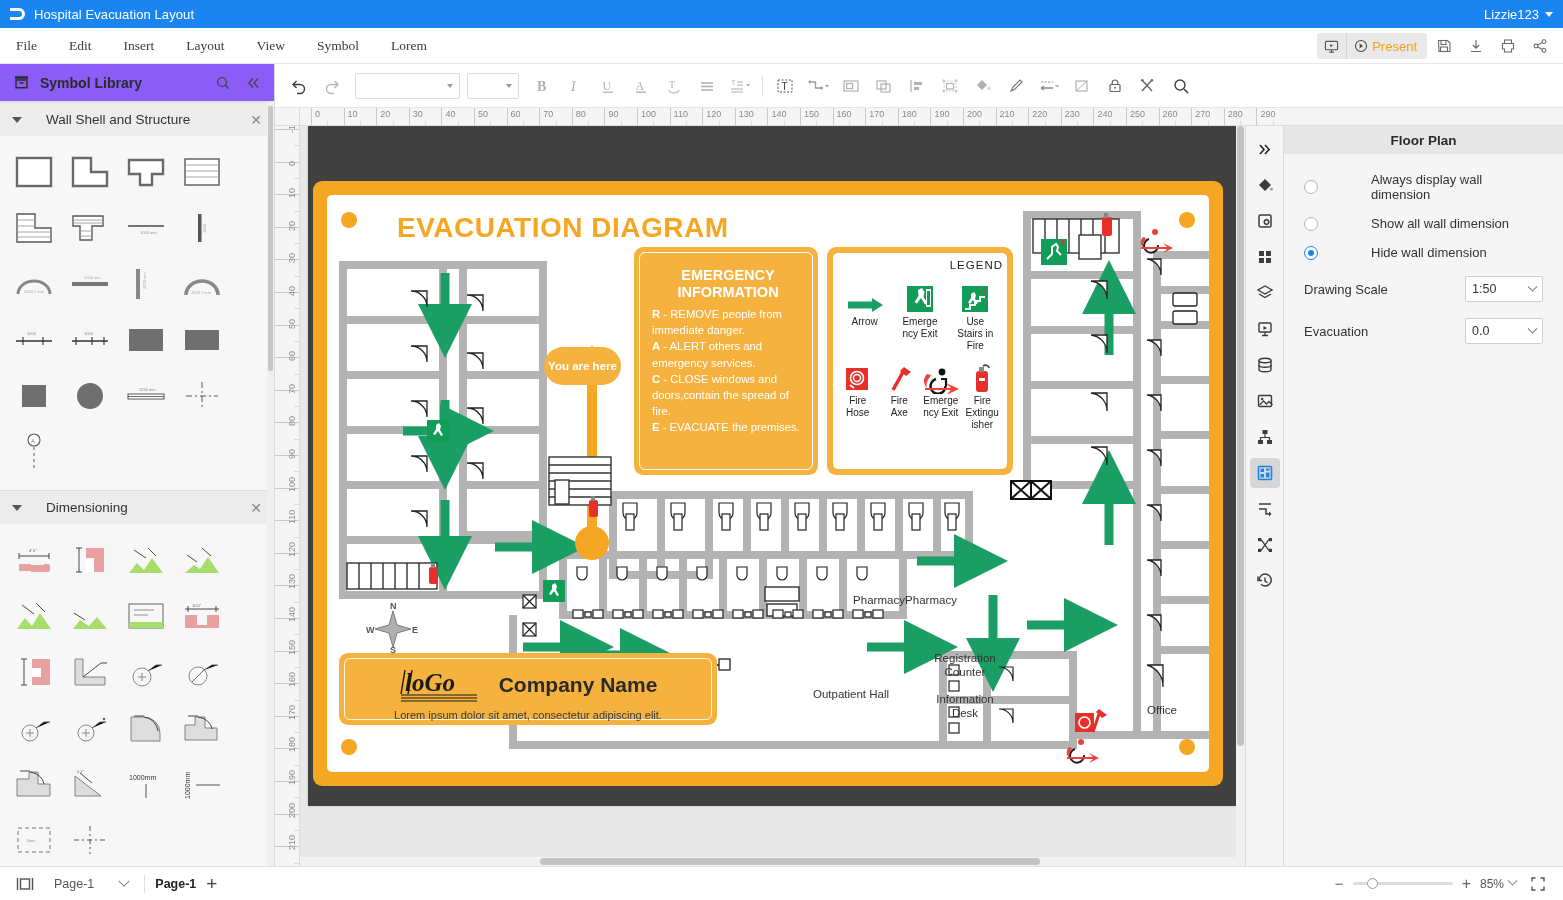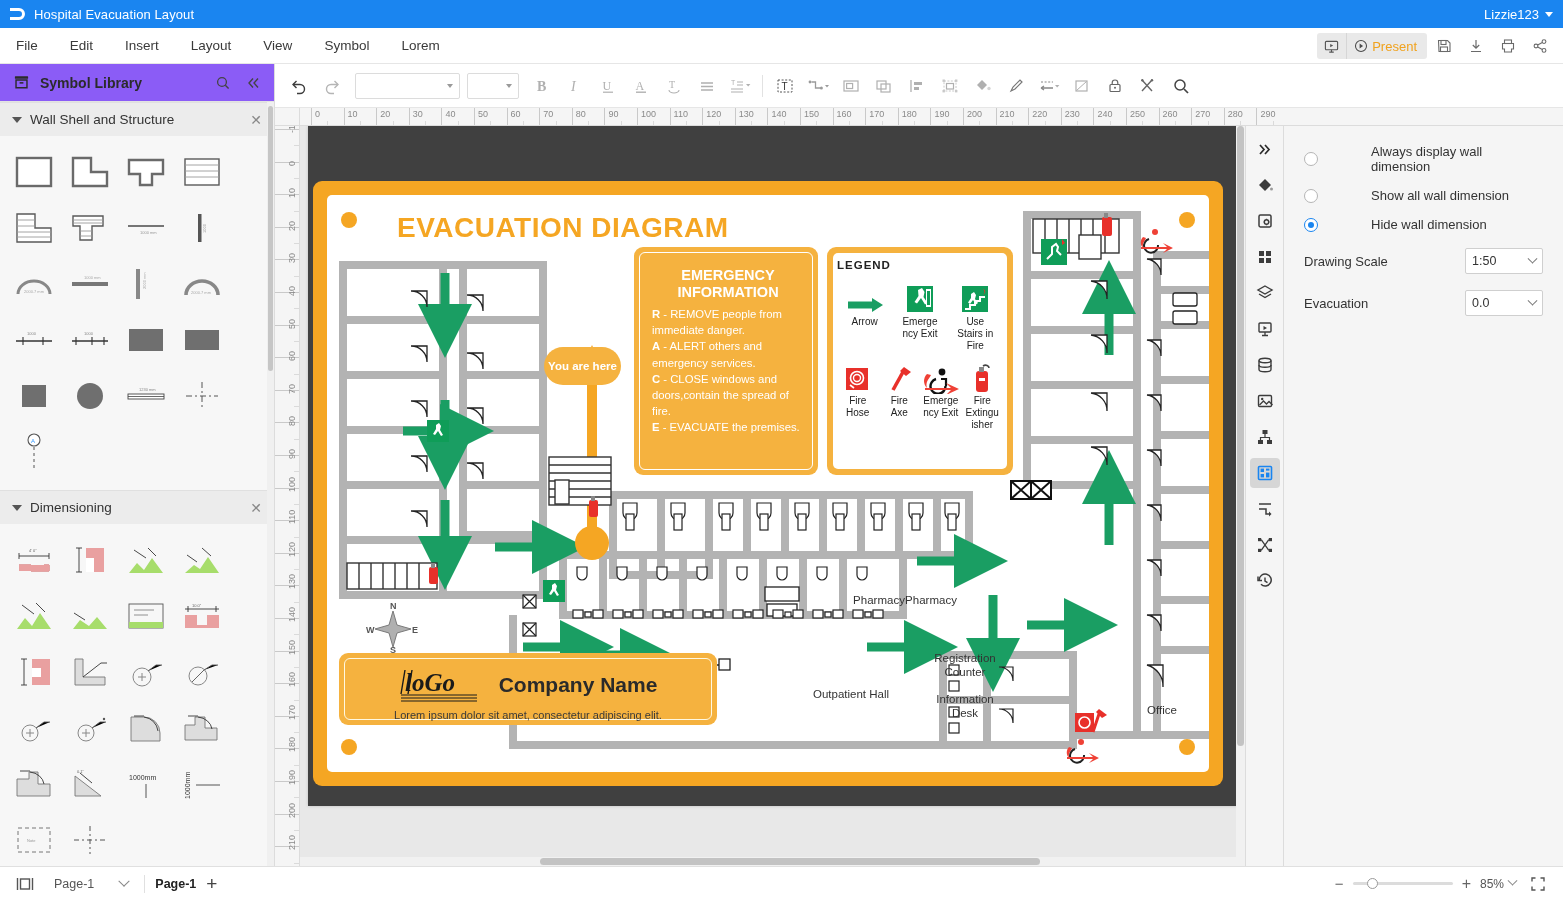--- a/index.html
+++ b/index.html
@@ -21,39 +21,39 @@
   .tb-title { font-size:13px; letter-spacing:.1px; }
   .tb-spacer { flex:1; }
   .tb-user { font-size:13px; margin-right:10px; display:flex; align-items:center; gap:6px; cursor:pointer; }
   .caret-dn { width:0;height:0;border-left:4px solid transparent;border-right:4px solid transparent;border-top:5px solid #fff; }
 
   
   .menubar {
     height:36px; background:#fff; display:flex; align-items:center;
     border-bottom:1px solid #e6e6e6; flex:0 0 36px; position:relative;
   }
-  .menu-item { padding:0 16px; font-size:13.5px; color:#3a3a3a; line-height:36px; cursor:pointer; }
+  .menu-item { padding:0 16px; font-size:13.5px; color:#3a3a3a; line-height:36px; cursor:pointer;font-family:Liberation Serif, serif; }
   .menu-right { position:absolute; right:8px; top:0; height:36px; display:flex; align-items:center; gap:2px; }
   .present-group { display:flex; align-items:center; background:#e9e9e9; border-radius:3px; height:26px; overflow:hidden; }
   .present-ic { width:30px; height:26px; display:flex; align-items:center; justify-content:center; cursor:pointer; border-right:1px solid #d6d6d6;}
   .present-btn { display:flex; align-items:center; gap:4px; padding:0 10px 0 7px; height:26px; color:#f0a21e; font-size:13px; cursor:pointer; }
   .mr-ic { width:30px;height:26px;display:flex;align-items:center;justify-content:center;cursor:pointer;border-radius:3px; }
 
   
   .mainrow { flex:1; display:flex; min-height:0; }
 
   
   .sidebar { width:275px; flex:0 0 275px; background:#fafafa; border-right:1px solid #dcdcdc; display:flex; flex-direction:column; min-height:0; }
   .sb-head { height:38px; display:flex; align-items:center; gap:8px; padding:0 10px; border-bottom:1px solid #e3e3e3; background:#8b5cf6; flex:0 0 38px;}
   .sb-head-title { font-size:14px; font-weight:bold; color:#2b2b2b; flex:1; }
   .sb-ic { width:22px;height:22px;display:flex;align-items:center;justify-content:center;cursor:pointer;color:#444; }
   .sb-scroll { flex:1; overflow:hidden; position:relative; }
   .sb-track { position:absolute; right:0; top:0; width:7px; height:100%; background:#f0f0f0; }
   .sb-thumb { position:absolute; right:1px; top:4px; width:5px; height:265px; background:#c6c6c6; border-radius:3px; }
-  .grp-head { height:34px; background:#ececec; display:flex; align-items:center; padding:0 12px; gap:8px; border-top:1px solid #e0e0e0; }
+  .grp-head { height:34px; background:#ececec; display:flex; align-items:center; padding:0 12px; gap:24px; border-top:1px solid #e0e0e0; }
   .grp-caret { width:0;height:0;border-left:5px solid transparent;border-right:5px solid transparent;border-top:6px solid #555; }
   .grp-title { flex:1; font-size:13.5px; color:#333; }
   .grp-x { color:#888; font-size:14px; cursor:pointer; }
   .grp-body { padding:8px 6px 10px 6px; background:#f7f7f7; display:flex; flex-wrap:wrap; }
   .cell { width:48px; height:48px; margin:4px 4px; display:flex; align-items:center; justify-content:center; cursor:pointer; }
   .cell svg { display:block; }
 
   
   .canvaswrap { flex:1; display:flex; flex-direction:column; min-width:0; }
   .toolbar { height:44px; flex:0 0 44px; background:#fff; border-bottom:1px solid #e6e6e6; display:flex; align-items:center; padding:0 8px; gap:1px; }
@@ -90,21 +90,21 @@
   .poster-title { position:absolute; left:70px; top:17px; font-size:28px; font-weight:bold; color:#f5a623; letter-spacing:.5px; }
 
   .info-box { position:absolute; left:307px; top:52px; width:184px; height:228px; background:#f5b23f; border-radius:9px; }
   .info-in { position:absolute; inset:5px; border:1.5px solid #fff; border-radius:6px; padding:14px 8px 0 12px; }
   .info-h { text-align:center; color:#fff; font-weight:bold; font-size:14.5px; line-height:17px; margin-bottom:5px; }
   .info-l { font-size:11.3px; color:#fff; line-height:16.2px; }
   .info-l b { font-weight:bold; }
 
   .legend-box { position:absolute; left:500px; top:52px; width:186px; height:228px; background:#f5b23f; border-radius:9px; }
   .legend-in { position:absolute; inset:6px; background:#fff; border-radius:5px; padding:6px 4px; }
-  .legend-title { text-align:left; font-size:11.5px; font-weight:bold; letter-spacing:1px; color:#222; margin-bottom:4px; }
+  .legend-title { text-align:right; font-size:11.5px; font-weight:normal; letter-spacing:1px; color:#222; margin-bottom:4px; }
   .legend-grid { display:flex; flex-wrap:wrap; }
   .lg-cell { width:25%; display:flex; flex-direction:column; align-items:center; }
   .lg-cell .ic { height:40px; display:flex; align-items:flex-end; justify-content:center; }
   .lg-cell .lb { font-size:10px; text-align:center; line-height:12px; color:#222; margin-top:1px; }
   .lg-row2 { margin-top:2px; }
 
   .banner { position:absolute; left:12px; top:458px; width:378px; height:72px; background:#f5b23f; border-radius:9px; }
   .banner-in { position:absolute; inset:5px; border:1.5px solid #fff8e0; border-radius:6px; }
   .banner-top { display:flex; align-items:center; justify-content:center; gap:14px; margin-top:7px; }
   .banner-name { font-size:21px; font-weight:bold; color:#2a2a2a; }
@@ -1350,20 +1350,21 @@
             <div class="rail-ic">
                 <svg width="18" height="18" viewBox="0 0 18 18">
                   <path d="M3.2 8a6 6 0 1 1 1.8 4.3" fill="none" stroke="#3c3c3c" stroke-width="1.5"></path>
                   <path d="M2 4.5v4h4" fill="none" stroke="#3c3c3c" stroke-width="1.5"></path>
                   <path d="M9 5.5V9l2.5 1.6" fill="none" stroke="#3c3c3c" stroke-width="1.4"></path>
                 </svg>
               </div>
           </div>
 
           <div class="rpanel">
+            <div class="rp-head">Floor Plan</div>
             <div class="rp-body">
               <div class="radio-row">
                 <span class="radio"></span>
                 <span class="radio-lb">Always display wall dimension</span>
               </div>
               <div class="radio-row">
                 <span class="radio"></span>
                 <span class="radio-lb">Show all wall dimension</span>
               </div>
               <div class="radio-row">

